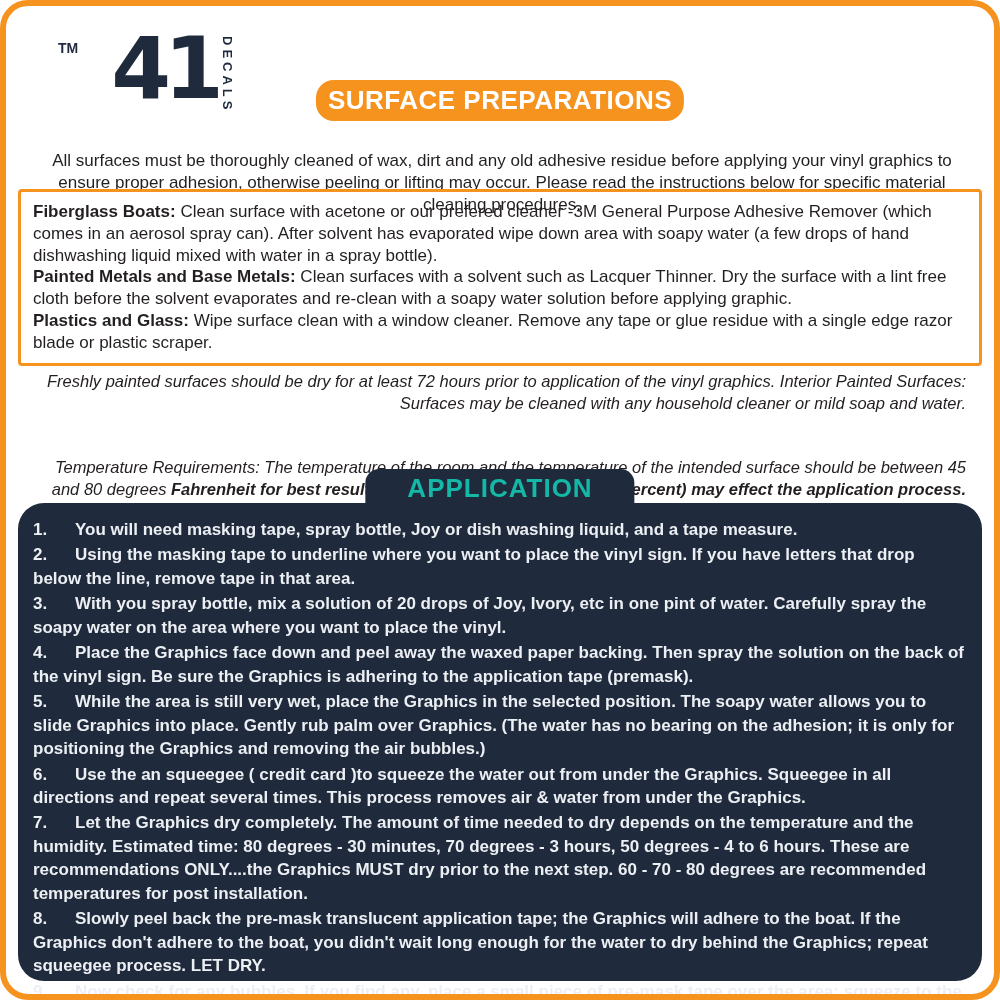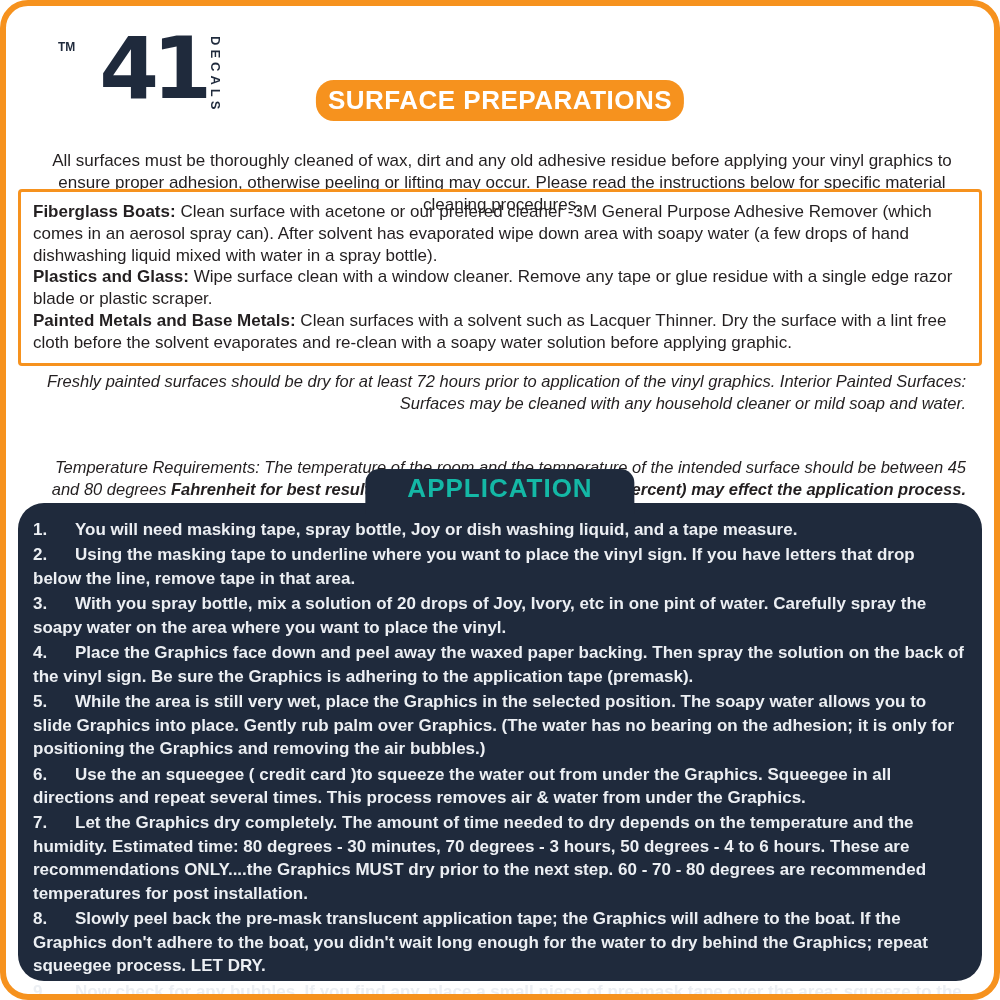--- a/index.html
+++ b/index.html
@@ -10,21 +10,21 @@
     background:#ffffff;
     border:6px solid #F6921E;
     border-radius:28px;
     font-family:"Liberation Sans","DejaVu Sans",sans-serif;
     color:#231F20;
     overflow:hidden;
   }
 
   
   .logo { position:absolute; left:52px; top:22px; height:94px; display:flex; align-items:flex-start; }
-  .logo-tm { font-size:12px; font-weight:bold; color:#1F2A3C; margin-top:12px; margin-right:0; }
+  .logo-tm { font-size:14px; font-weight:bold; color:#1F2A3C; margin-top:12px; margin-right:9px; }
   .logo-num {
     font-size:86px; font-weight:bold; line-height:0.95; color:#1F2A3C;
     letter-spacing:-7px; font-family:"DejaVu Sans",sans-serif;margin-left:24px;
   }
   .logo-vert {
     writing-mode:vertical-rl; text-orientation:mixed;
     font-size:13px; font-weight:bold; color:#1F2A3C;
     letter-spacing:4px; margin-left:3px; margin-top:8px; height:80px;
   }
 
@@ -88,22 +88,22 @@
     <span class="logo-num">41</span>
     <span class="logo-vert">DECALS</span>
   </div>
 
   <div class="banner-surface">SURFACE PREPARATIONS</div>
 
   <p class="intro">All surfaces must be thoroughly cleaned of wax, dirt and any old adhesive residue before applying your vinyl graphics to ensure proper adhesion, otherwise peeling or lifting may occur. Please read the instructions below for specific material cleaning procedures.</p>
 
   <div class="materials-box">
     <p><span class="mat-label">Fiberglass Boats:</span><span> Clean surface with acetone or our prefered cleaner -3M General Purpose Adhesive Remover (which comes in an aerosol spray can). After solvent has evaporated wipe down area with soapy water (a few drops of hand dishwashing liquid mixed with water in a spray bottle).</span></p>
+    <p><span class="mat-label">Painted Metals and Base Metals:</span><span> Clean surfaces with a solvent such as Lacquer Thinner. Dry the surface with a lint free cloth before the solvent evaporates and re-clean with a soapy water solution before applying graphic.</span></p>
     <p><span class="mat-label">Plastics and Glass:</span><span> Wipe surface clean with a window cleaner. Remove any tape or glue residue with a single edge razor blade or plastic scraper.</span></p>
-    <p><span class="mat-label">Painted Metals and Base Metals:</span><span> Clean surfaces with a solvent such as Lacquer Thinner. Dry the surface with a lint free cloth before the solvent evaporates and re-clean with a soapy water solution before applying graphic.</span></p>
   </div>
 
   <p class="note note-1">Freshly painted surfaces should be dry for at least 72 hours prior to application of the vinyl graphics. Interior Painted Surfaces: Surfaces may be cleaned with any household cleaner or mild soap and water.</p>
   <p class="note note-2"><span>Temperature Requirements: The temperature of the room and the temperature of the intended surface should be between 45 and 80 degrees </span><span class="note-bold">Fahrenheit for best results. Very high humidity (above 90 percent) may effect the application process.</span></p>
 
   <div class="app-tab">APPLICATION</div>
 
   <div class="app-box">
     <p><span class="step-num">1.</span><span>You will need masking tape, spray bottle, Joy or dish washing liquid, and a tape measure.</span></p>
     <p><span class="step-num">2.</span><span>Using the masking tape to underline where you want to place the vinyl sign. If you have letters that drop below the line, remove tape in that area.</span></p>

